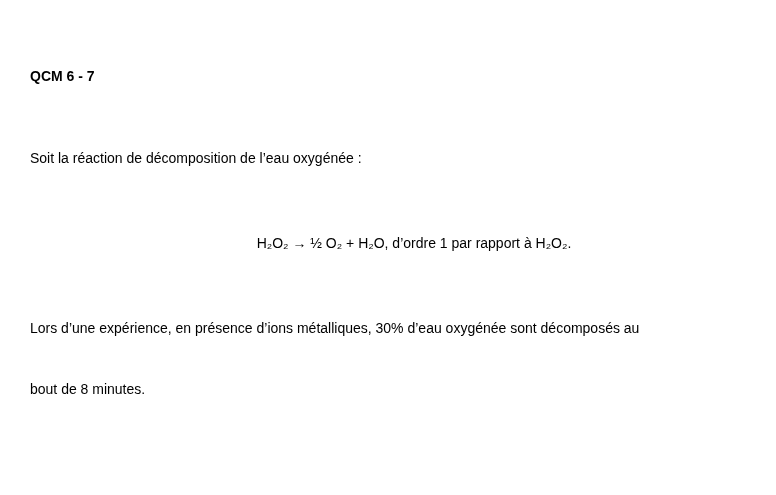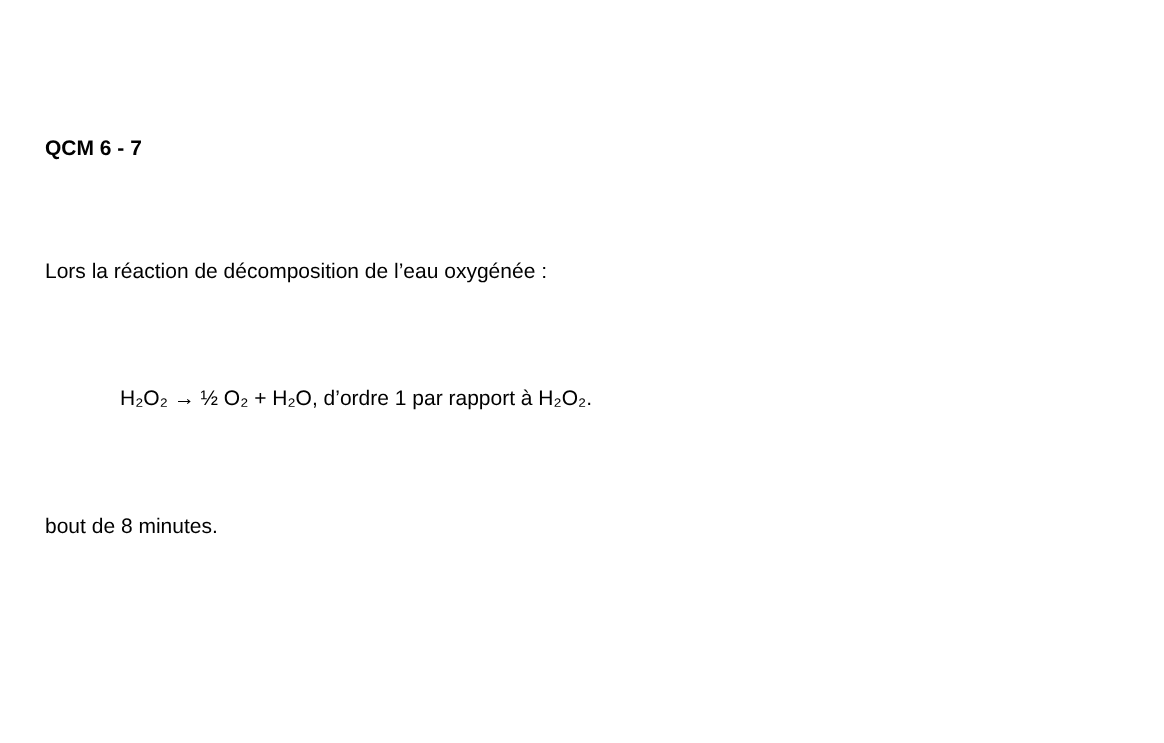--- a/index.html
+++ b/index.html
@@ -6,38 +6,39 @@
   .page {
     position: relative;
     width: 776px;
     height: 495px;
     box-sizing: border-box;
     background: #ffffff;
     color: #000000;
     font-family: "Liberation Sans", "DejaVu Sans", sans-serif;
     font-size: 14px;
     line-height: 20.5px;
-    padding: 26px 28px 0 30px;
+    padding: 4px 28px 0 30px;
     white-space: pre-wrap;
     overflow: hidden;
   }
   .heading { font-weight: bold; }
-  .equation { padding-left: 50px; margin: 3px 0; }
+  .equation { padding-left: 50px; margin: 3px 0; text-align: center; }
 </style>
 </head>
 <body>
 
 <div class="page">
 
   <div class="heading">QCM 6 - 7</div>
 
-  <div>Lors la réaction de décomposition de l’eau oxygénée :</div>
+  <div>Soit la réaction de décomposition de l’eau oxygénée :</div>
 
   <div class="equation">H₂O₂ → ½ O₂ + H₂O, d’ordre 1 par rapport à H₂O₂.</div>
 
+  <div>Lors d’une expérience, en présence d’ions métalliques, 30% d’eau oxygénée sont décomposés au</div>
   <div>bout de 8 minutes.</div>
 
 
   
 
   
 
   
   
   

